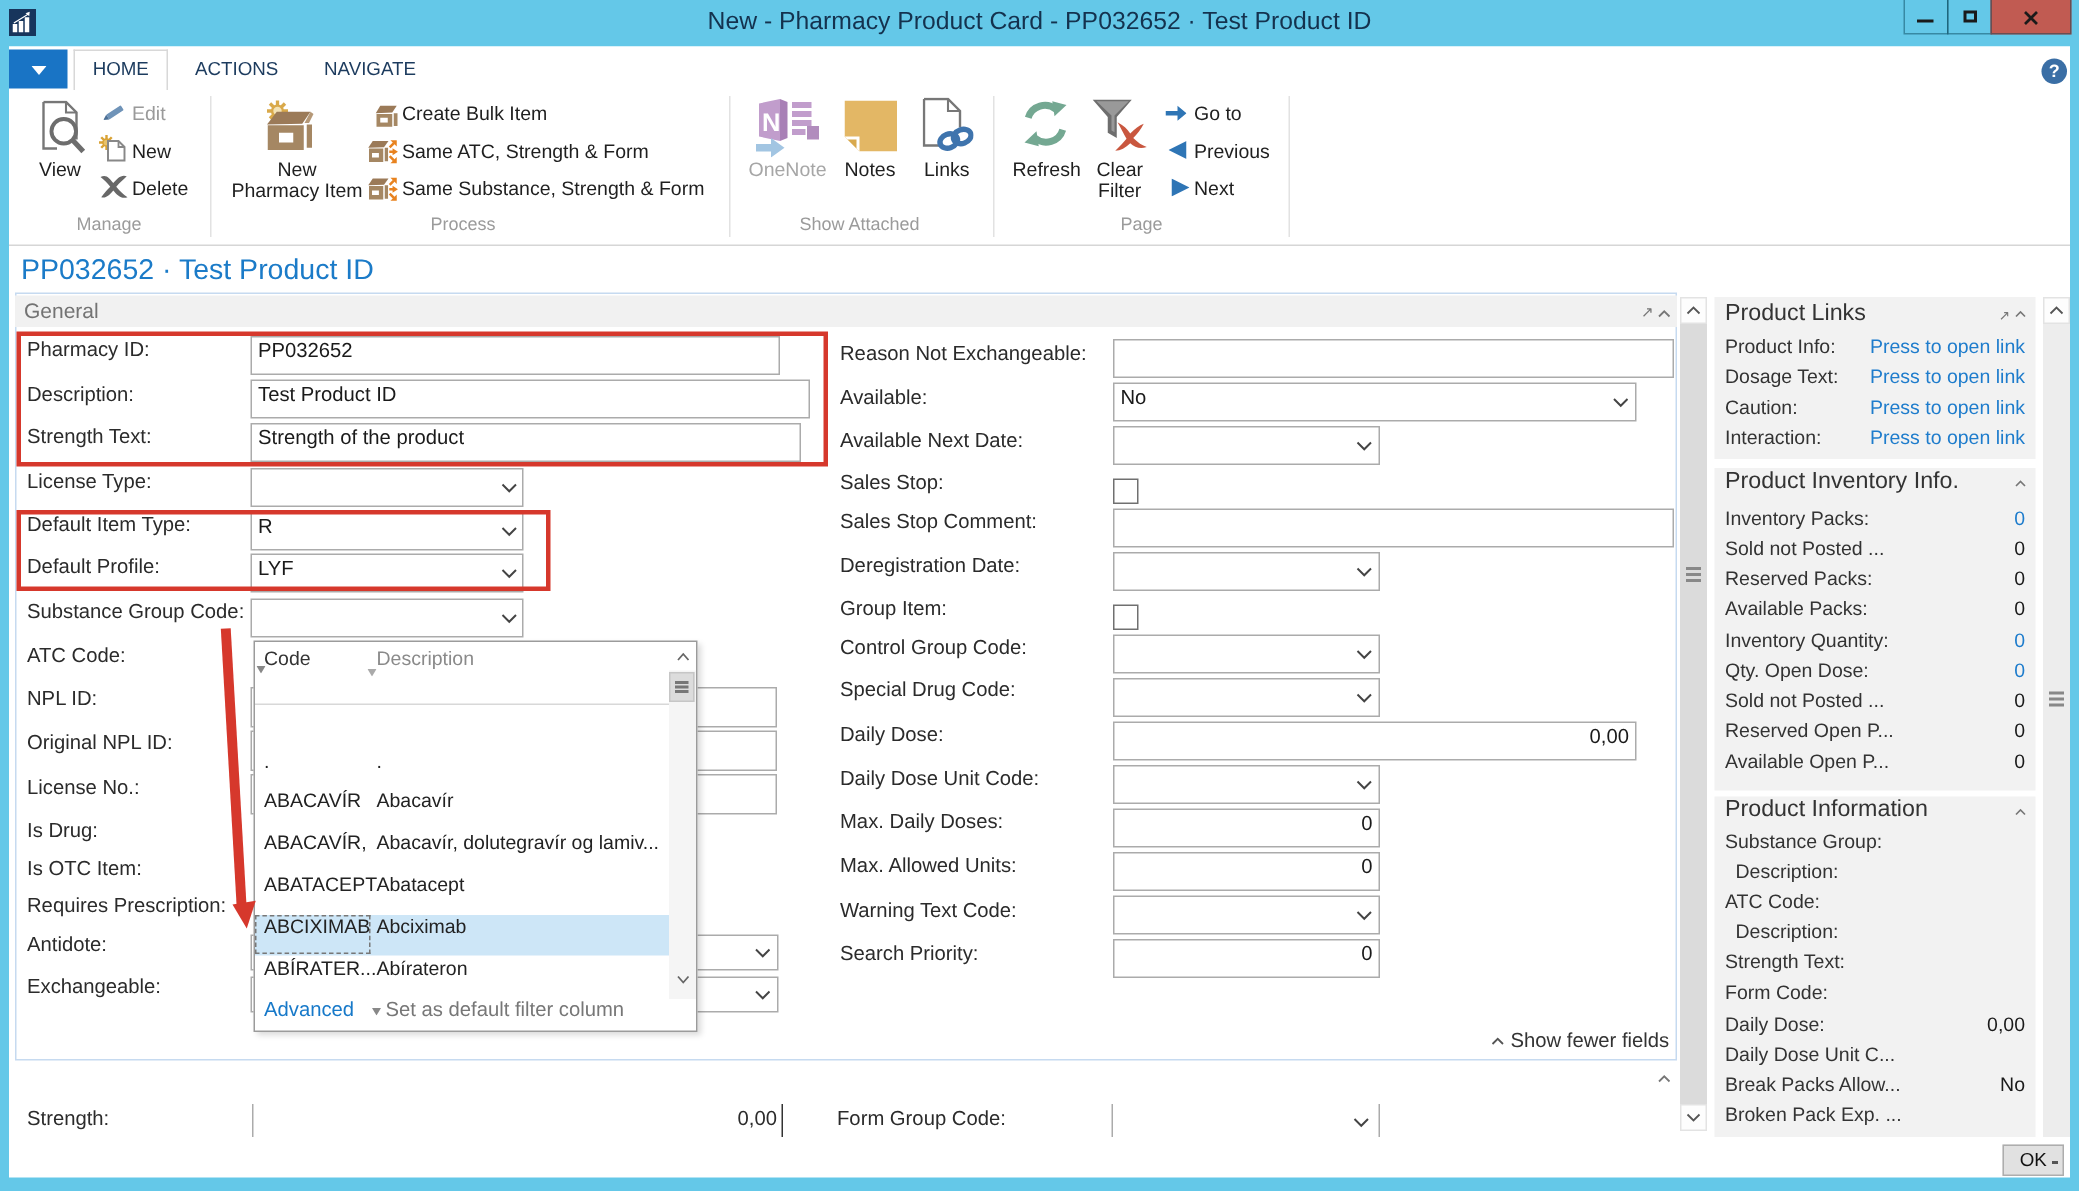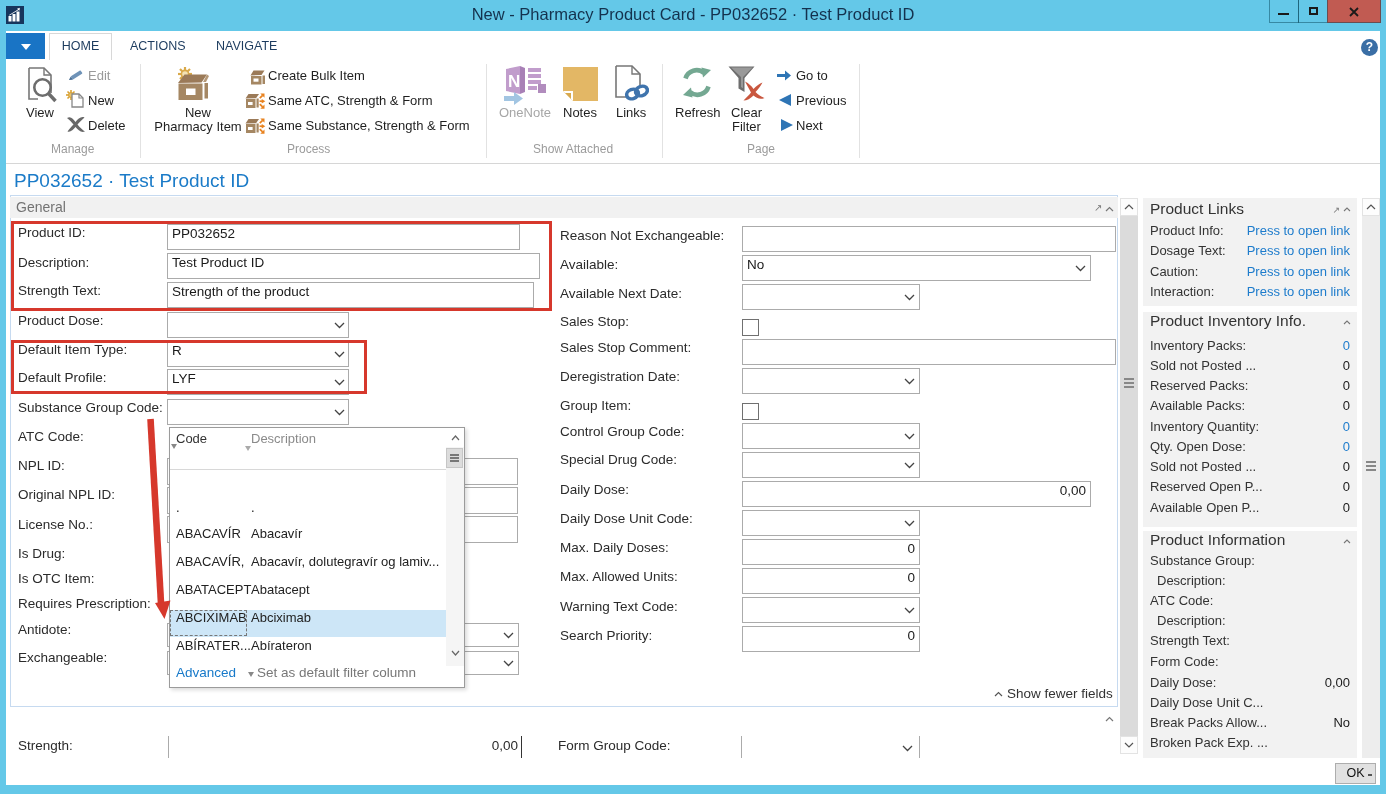--- a/index.html
+++ b/index.html
@@ -217,27 +217,27 @@
   <div class="band" style="top:197px">General</div>
 
   <div class="lbl" style="left:18px;top:738px">Strength:</div>
   <div class="abs" style="left:168px;top:736px;width:1px;height:22px;background:#ababab"></div>
   <div class="lbl" style="left:470px;top:738px;width:48px;text-align:right">0,00</div>
   <div class="abs" style="left:521px;top:736px;width:1px;height:22px;background:#333"></div>
   <div class="lbl" style="left:558px;top:738px">Form Group Code:</div>
   <div class="abs" style="left:741px;top:736px;width:1px;height:22px;background:#ababab"></div>
   <div class="abs" style="left:919px;top:736px;width:1px;height:22px;background:#ababab"></div>
 
-  <div class="lbl" style="left:18px;top:225px">Product ID:</div>
+  <div class="lbl" style="left:18px;top:225px">Pharmacy ID:</div>
   <div class="inp" style="left:167px;top:224px;width:353px;height:26px">PP032652</div>
   <div class="lbl" style="left:18px;top:255px">Description:</div>
   <div class="inp" style="left:167px;top:253px;width:373px;height:26px">Test Product ID</div>
   <div class="lbl" style="left:18px;top:283px">Strength Text:</div>
   <div class="inp" style="left:167px;top:282px;width:367px;height:26px">Strength of the product</div>
-  <div class="lbl" style="left:18px;top:313px">Product Dose:</div>
+  <div class="lbl" style="left:18px;top:313px">License Type:</div>
   <div class="inp" style="left:167px;top:312px;width:182px;height:26px"></div>
   <div class="lbl" style="left:18px;top:342px">Default Item Type:</div>
   <div class="inp" style="left:167px;top:341px;width:182px;height:26px">R</div>
   <div class="lbl" style="left:18px;top:370px">Default Profile:</div>
   <div class="inp" style="left:167px;top:369px;width:182px;height:26px">LYF</div>
   <div class="lbl" style="left:18px;top:400px">Substance Group Code:</div>
   <div class="inp" style="left:167px;top:399px;width:182px;height:26px"></div>
   <div class="lbl" style="left:18px;top:429px">ATC Code:</div>
   <div class="lbl" style="left:18px;top:458px">NPL ID:</div>
   <div class="inp" style="left:167px;top:458px;width:351px;height:27px"></div>

